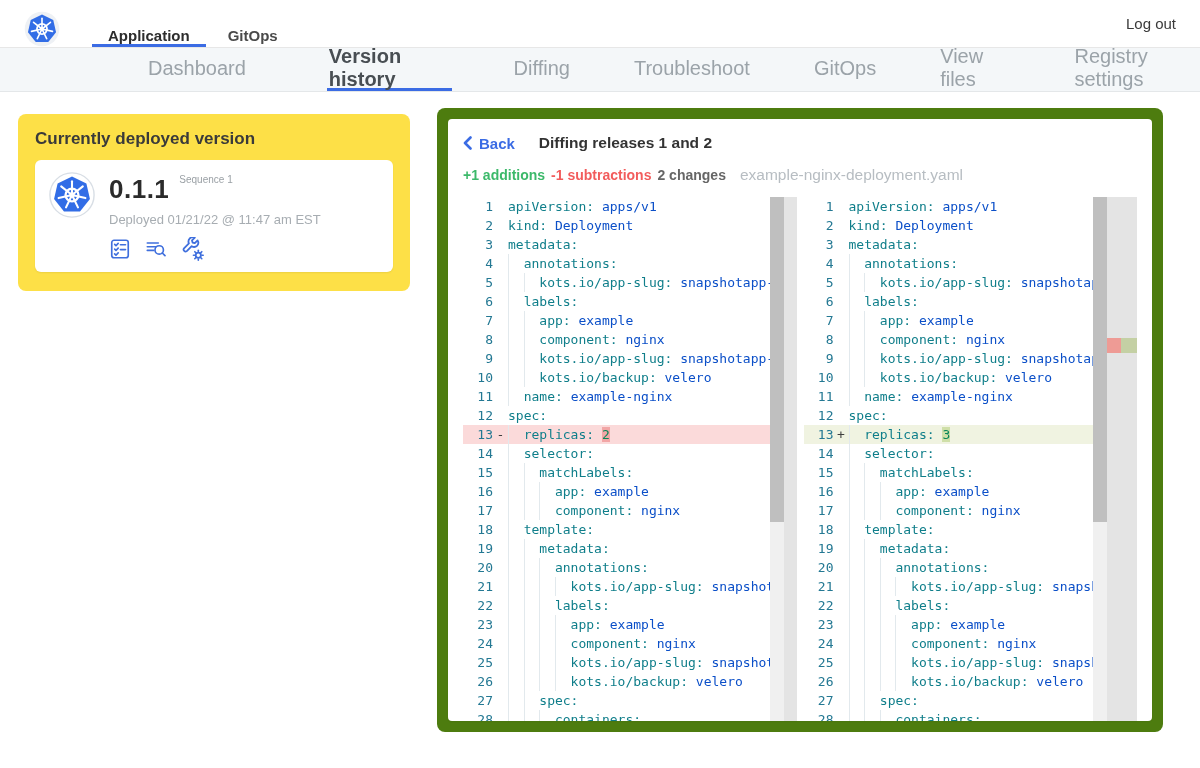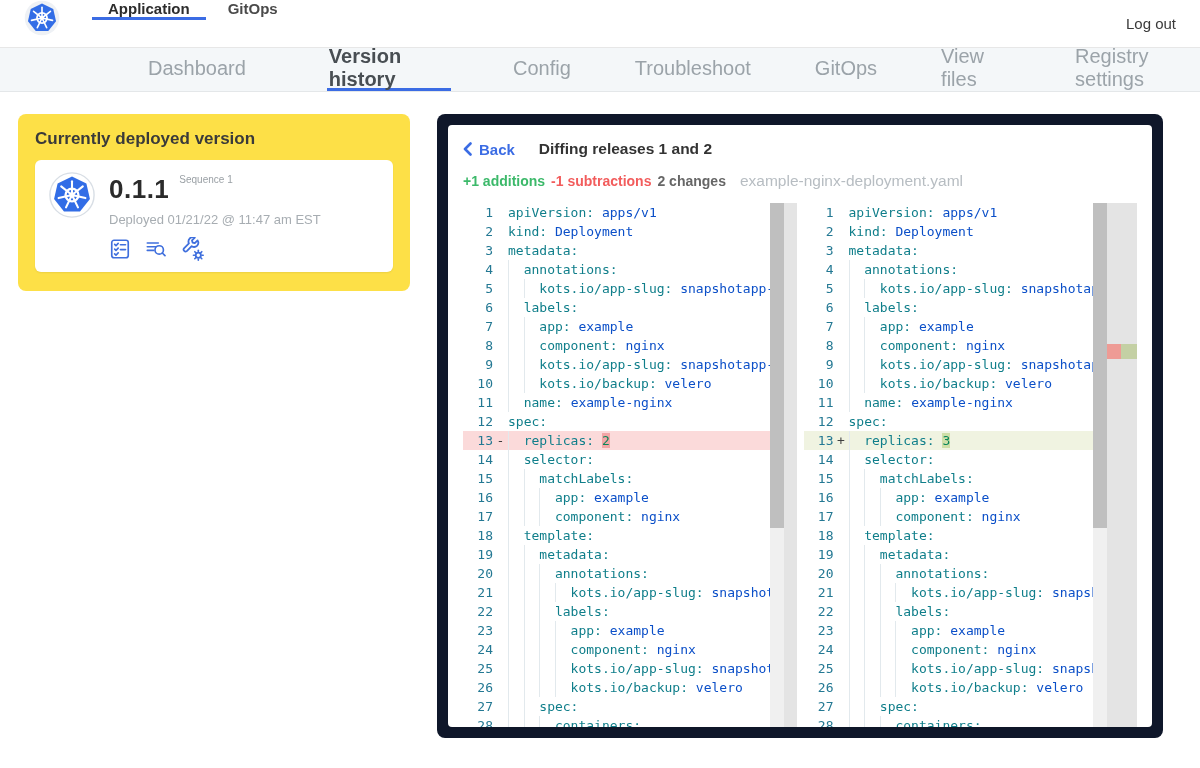--- a/index.html
+++ b/index.html
@@ -1,20 +1,20 @@
 <!DOCTYPE html>
 <html style="--c-accent: #3b6ce4; --c-k8s_blue: #326de6; --c-additions_green: #3cb96a; --c-subtractions_red: #f25c5c; --c-removed_row: #fbdada; --c-removed_token: #f2a6a6; --c-added_row: #f0f3e1; --c-added_token: #cfdfa8; --c-code_key: #0f7e8a; --c-code_value: #0b4fc8; --c-code_number: #098658; --c-line_number: #237893;"><head>
 <meta charset="utf-8">
 <style>
   * { box-sizing: border-box; margin: 0; padding: 0; }
   html,body { width:1200px; height:768px; overflow:hidden; background:#fff;
     font-family:"Liberation Sans", sans-serif; }
 
   
-  .topbar { height:48px; display:flex; align-items:flex-start; padding:0 24px;
+  .topbar { height:48px; display:flex; align-items:flex-end; padding:0 24px;
     border-bottom:1px solid #e7e7e7; background:#fff; }
   .logo-wrap { display:flex; align-items:center; margin-right:32px; }
   .topbar-tabs { display:flex; align-items:stretch; gap:6px; }
   .top-tab { display:flex; align-items:center; padding:0 16px; font-size:15px;
     font-weight:700; color:#4a4a4a; border-bottom:3px solid transparent; cursor:pointer; }
   .top-tab.active { color:#2d2d2d; border-bottom-color:var(--c-accent,#3b6ce4); }
   .topbar-spacer { flex:1; }
   .add-app-btn { align-self:center; border:1px solid var(--c-accent,#3b6ce4);
     color:var(--c-accent,#3b6ce4); background:#fff; border-radius:17px;
     padding:7px 17px; font-size:14px; font-weight:700; cursor:pointer; }
@@ -37,22 +37,22 @@
     height:112px; }
   .version-col { padding-top:2px; }
   .version-row { display:flex; align-items:flex-start; gap:10px; }
   .version-number { font-size:26px; font-weight:800; color:#2b2b2b; letter-spacing:.5px; }
   .sequence { font-size:10px; color:#9aa0a5; }
   .deployed-ts { margin-top:7px; font-size:13px; color:#a7adb2; }
   .action-icons { margin-top:10px; display:flex; align-items:center; gap:13px; }
   .action-icons svg { display:block; cursor:pointer; }
 
   
-  .diff-wrap { position:absolute; left:437px; top:114px; width:726px; height:624px;
-    background:#0f172a; border-radius:8px; padding:11px; }
+  .diff-wrap { position:absolute; left:437px; top:108px; width:726px; height:624px;
+    background:#4d7c0f; border-radius:8px; padding:11px; }
   .diff-card { background:#fff; border-radius:4px; height:100%;
     box-shadow:0 1px 2px rgba(0,0,0,.05); padding:13px 15px 0 15px;
     display:flex; flex-direction:column; overflow:hidden; }
   .diff-header { display:flex; align-items:center; gap:24px; height:22px; }
   .back-link { display:flex; align-items:center; gap:7px; color:var(--c-accent,#3b6ce4);
     font-size:15px; font-weight:700; cursor:pointer; }
   .diff-title { font-size:15.5px; font-weight:700; color:#333; }
   .diff-stats { margin-top:12px; height:20px; display:flex; align-items:baseline; gap:6px;
     font-size:14px; }
   .stat-add { color:var(--c-additions_green,#3cb96a); font-weight:700; }
@@ -116,21 +116,21 @@
       <div class="top-tab active">Application</div>
       <div class="top-tab">GitOps</div>
     </div>
   <div class="topbar-spacer"></div>
   <span class="logout">Log out</span>
 </div>
 
 <div class="subnav">
     <div class="subnav-item">Dashboard</div>
     <div class="subnav-item active">Version history</div>
-    <div class="subnav-item">Config</div>
+    <div class="subnav-item">Diffing</div>
     <div class="subnav-item">Troubleshoot</div>
     <div class="subnav-item">GitOps</div>
     <div class="subnav-item">View files</div>
     <div class="subnav-item">Registry settings</div>
   </div>
 
 <div class="deployed-card">
   <div class="deployed-title">Currently deployed version</div>
   <div class="deployed-inner">
     <svg width="46" height="46" viewBox="0 0 100 100">

